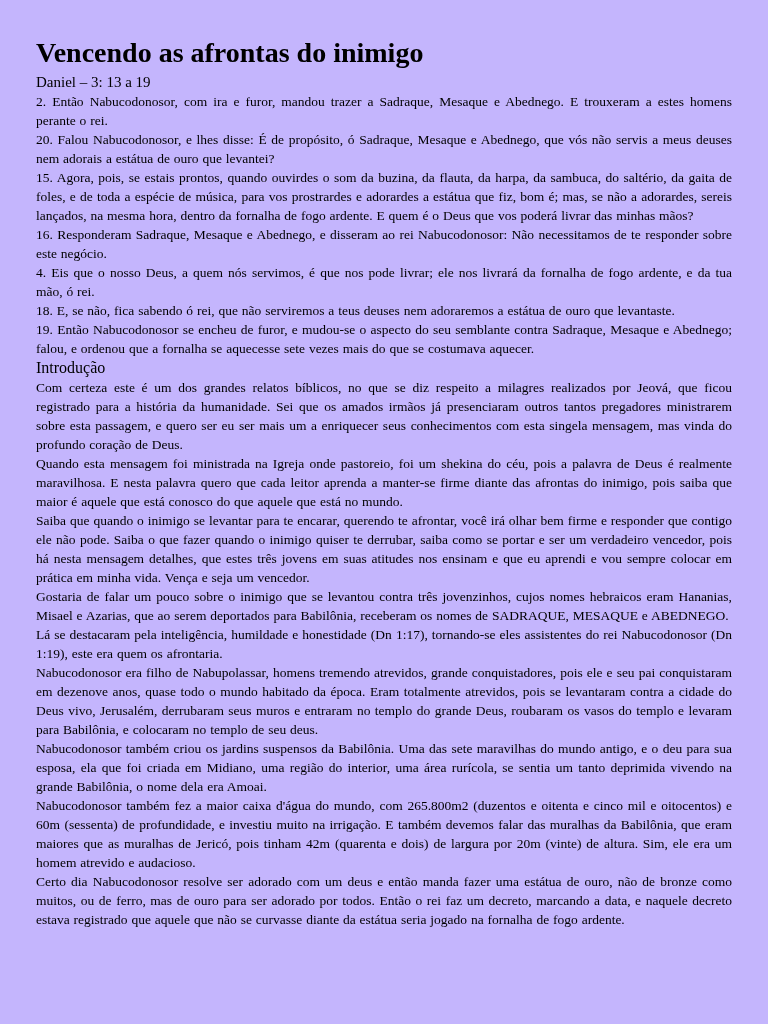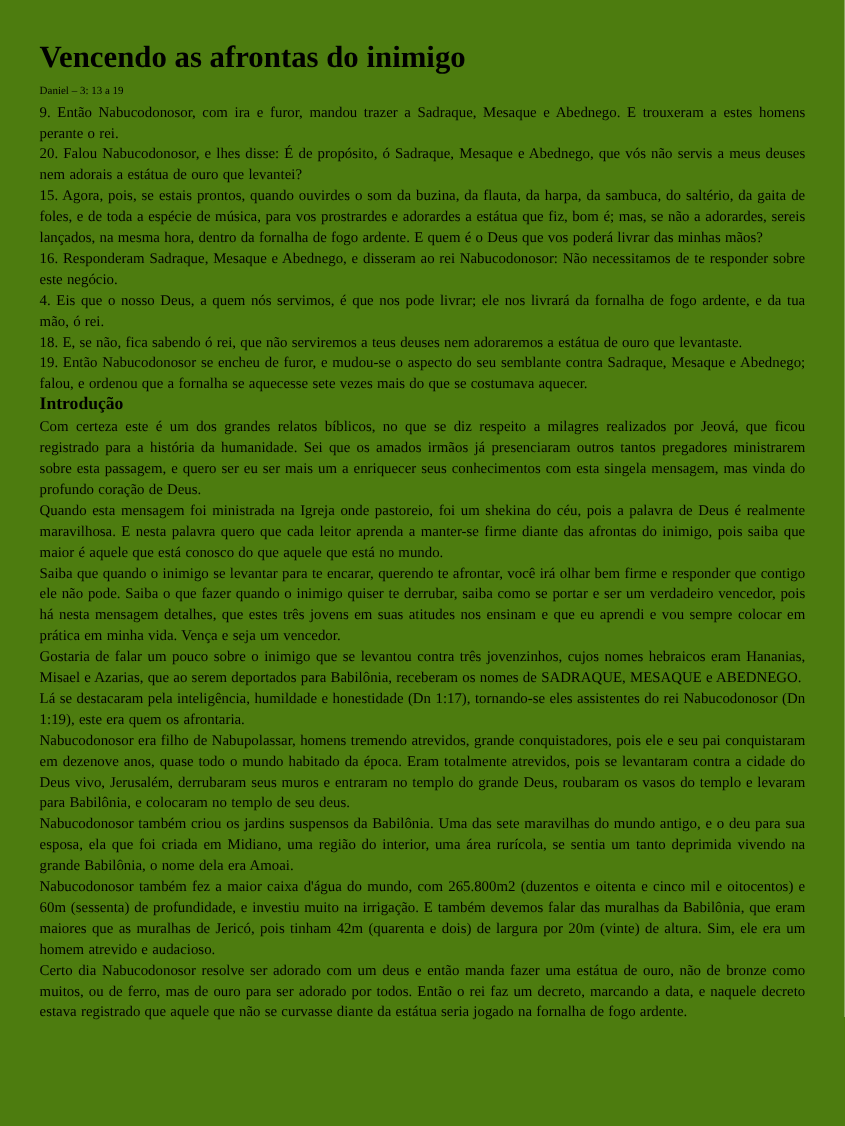--- a/index.html
+++ b/index.html
@@ -10,61 +10,61 @@
   body {
     width: 768px;
     height: 1024px;
     overflow: hidden;
   }
   .page {
     box-sizing: border-box;
     width: 768px;
     height: 1024px;
     padding: 38px 36px 0 36px;
-    background: #4d7c0f;
+    background: #c4b5fd;
     color: #000000;
     font-family: "Liberation Serif", "DejaVu Serif", serif;
     overflow: hidden;
   }
   h1.doc-title {
     font-size: 28px;
     font-weight: bold;
     line-height: 1.1;
     margin: 0 0 4px 0;
     letter-spacing: 0;
   }
   p.ref-line {
-    font-size: 10px;
+    font-size: 15px;
     line-height: 19px;
     margin: 0;
   }
   p.body-text {
     font-size: 13.5px;
     line-height: 19px;
     margin: 0;
     text-align: justify;
     word-spacing: 0.5px;
   }
   h2.section-heading {
     font-size: 16px;
-    font-weight: bold;
+    font-weight: normal;
     line-height: 20px;
     margin: 0;
   }
 </style>
 </head>
 <body>
 
 <div class="page">
 
   <h1 class="doc-title">Vencendo as afrontas do inimigo</h1>
 
   <p class="ref-line">Daniel – 3: 13 a 19</p>
 
-  <p class="body-text">9. Então Nabucodonosor, com ira e furor, mandou trazer a Sadraque, Mesaque e Abednego. E trouxeram a estes homens perante o rei.</p>
+  <p class="body-text">2. Então Nabucodonosor, com ira e furor, mandou trazer a Sadraque, Mesaque e Abednego. E trouxeram a estes homens perante o rei.</p>
   <p class="body-text">20. Falou Nabucodonosor, e lhes disse: É de propósito, ó Sadraque, Mesaque e Abednego, que vós não servis a meus deuses nem adorais a estátua de ouro que levantei?</p>
   <p class="body-text">15. Agora, pois, se estais prontos, quando ouvirdes o som da buzina, da flauta, da harpa, da sambuca, do saltério, da gaita de foles, e de toda a espécie de música, para vos prostrardes e adorardes a estátua que fiz, bom é; mas, se não a adorardes, sereis lançados, na mesma hora, dentro da fornalha de fogo ardente. E quem é o Deus que vos poderá livrar das minhas mãos?</p>
   <p class="body-text">16. Responderam Sadraque, Mesaque e Abednego, e disseram ao rei Nabucodonosor: Não necessitamos de te responder sobre este negócio.</p>
   <p class="body-text">4. Eis que o nosso Deus, a quem nós servimos, é que nos pode livrar; ele nos livrará da fornalha de fogo ardente, e da tua mão, ó rei.</p>
   <p class="body-text">18. E, se não, fica sabendo ó rei, que não serviremos a teus deuses nem adoraremos a estátua de ouro que levantaste.</p>
   <p class="body-text">19. Então Nabucodonosor se encheu de furor, e mudou-se o aspecto do seu semblante contra Sadraque, Mesaque e Abednego; falou, e ordenou que a fornalha se aquecesse sete vezes mais do que se costumava aquecer.</p>
 
   <h2 class="section-heading">Introdução</h2>
 
   <p class="body-text">Com certeza este é um dos grandes relatos bíblicos, no que se diz respeito a milagres realizados por Jeová, que ficou registrado para a história da humanidade. Sei que os amados irmãos já presenciaram outros tantos pregadores ministrarem sobre esta passagem, e quero ser eu ser mais um a enriquecer seus conhecimentos com esta singela mensagem, mas vinda do profundo coração de Deus.</p>

